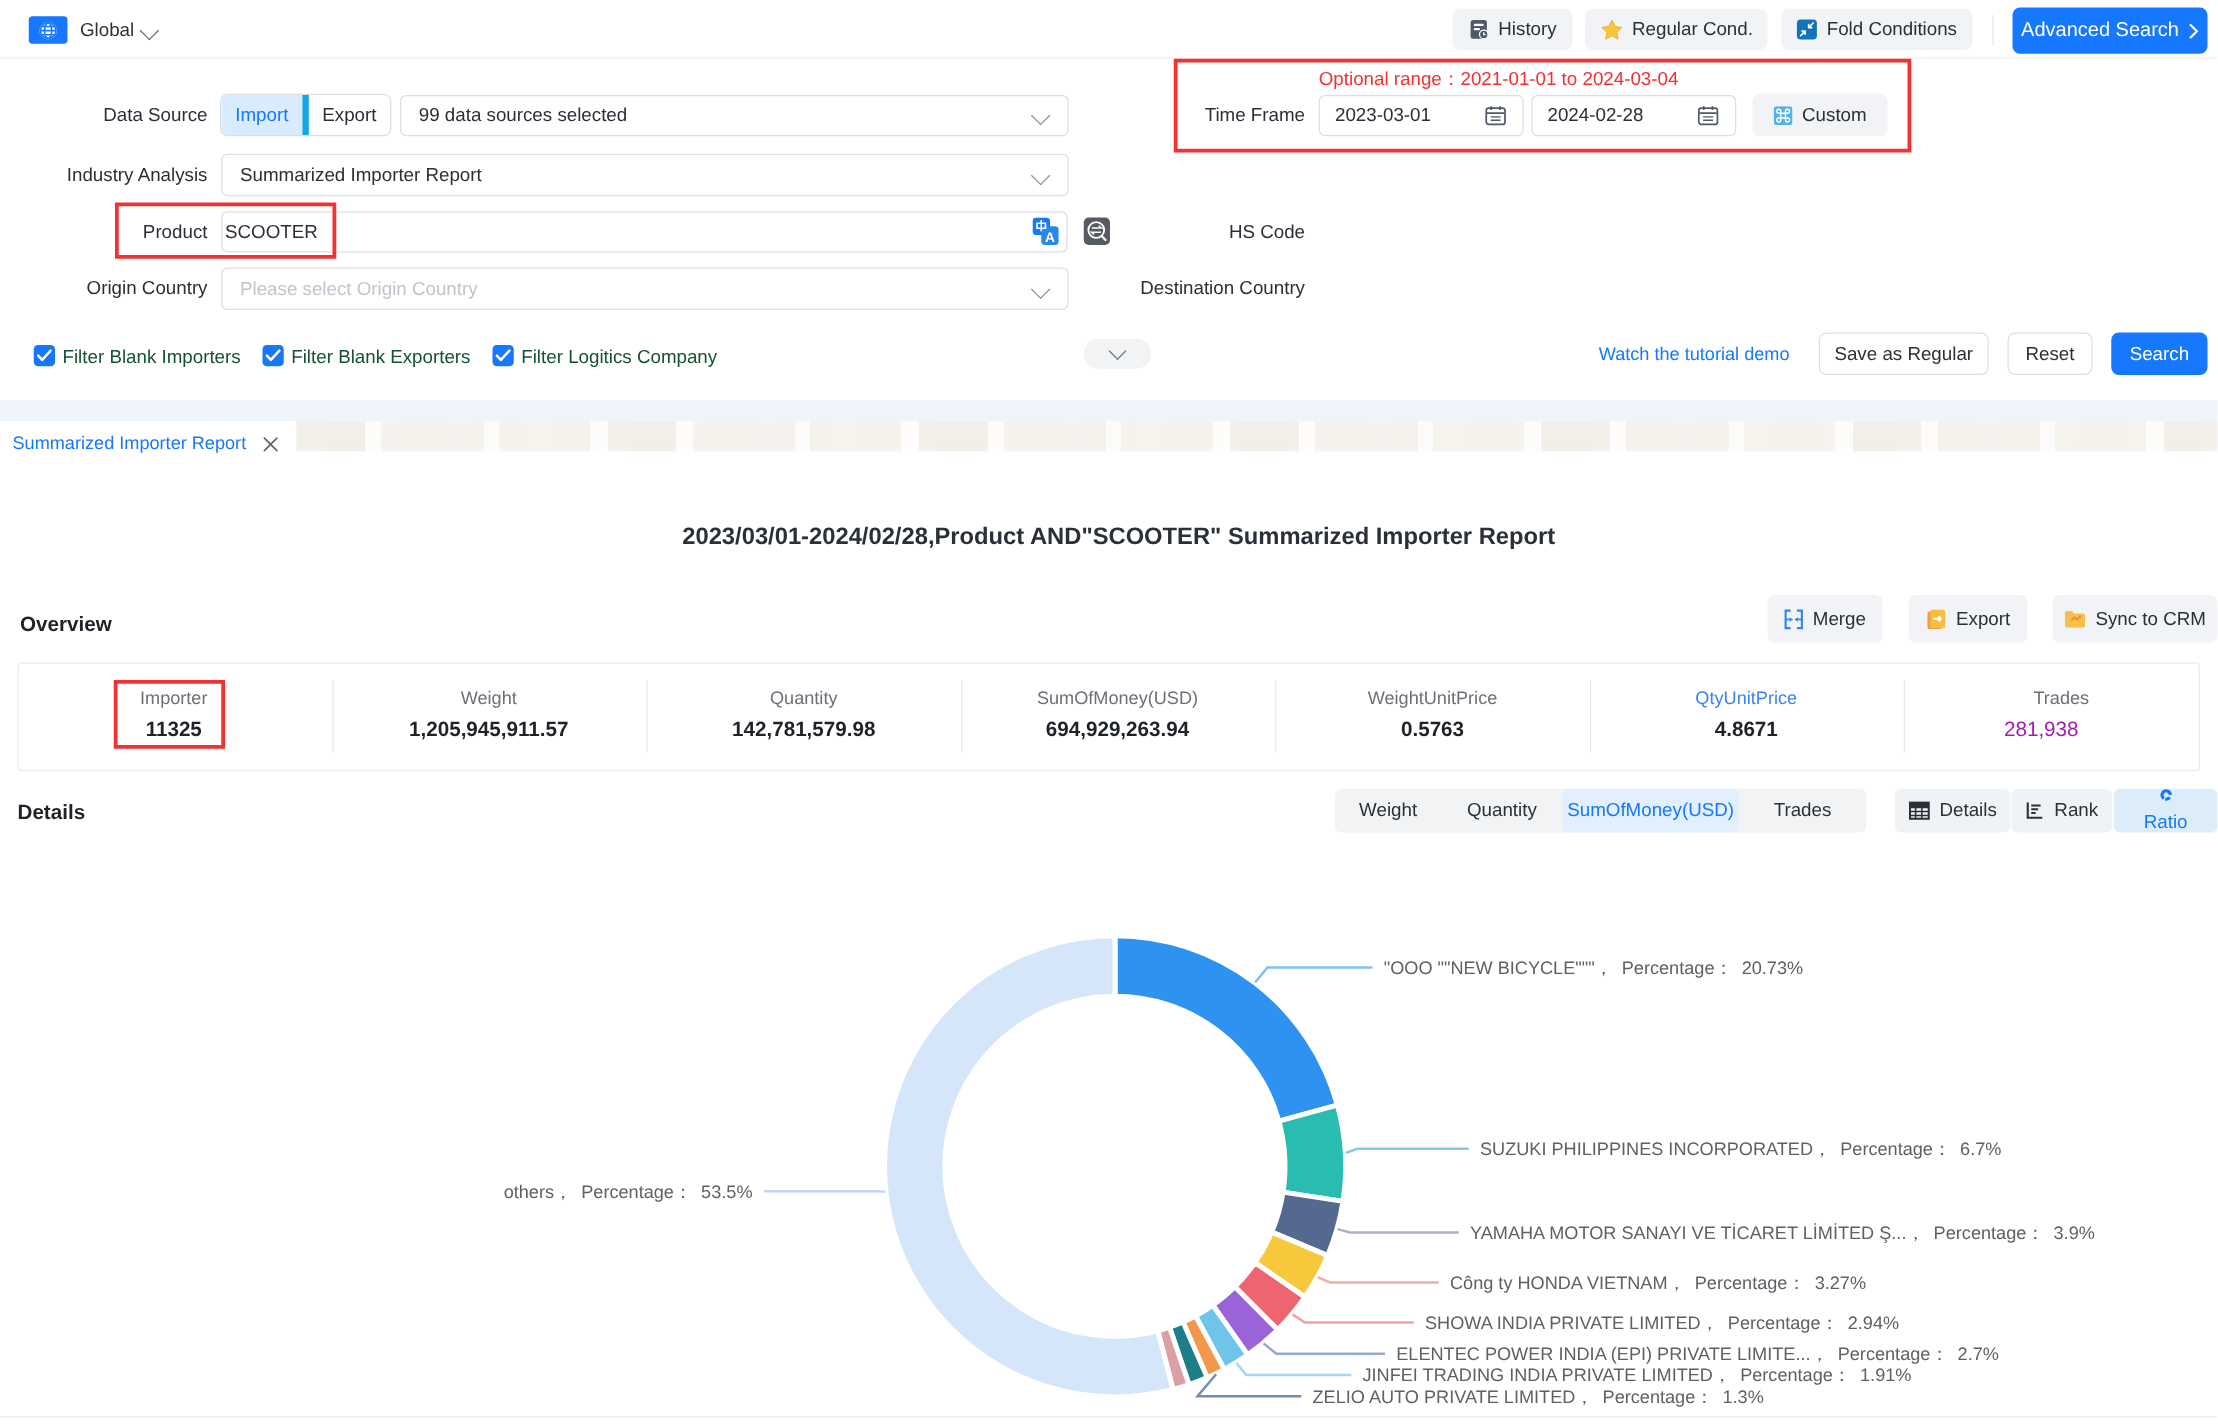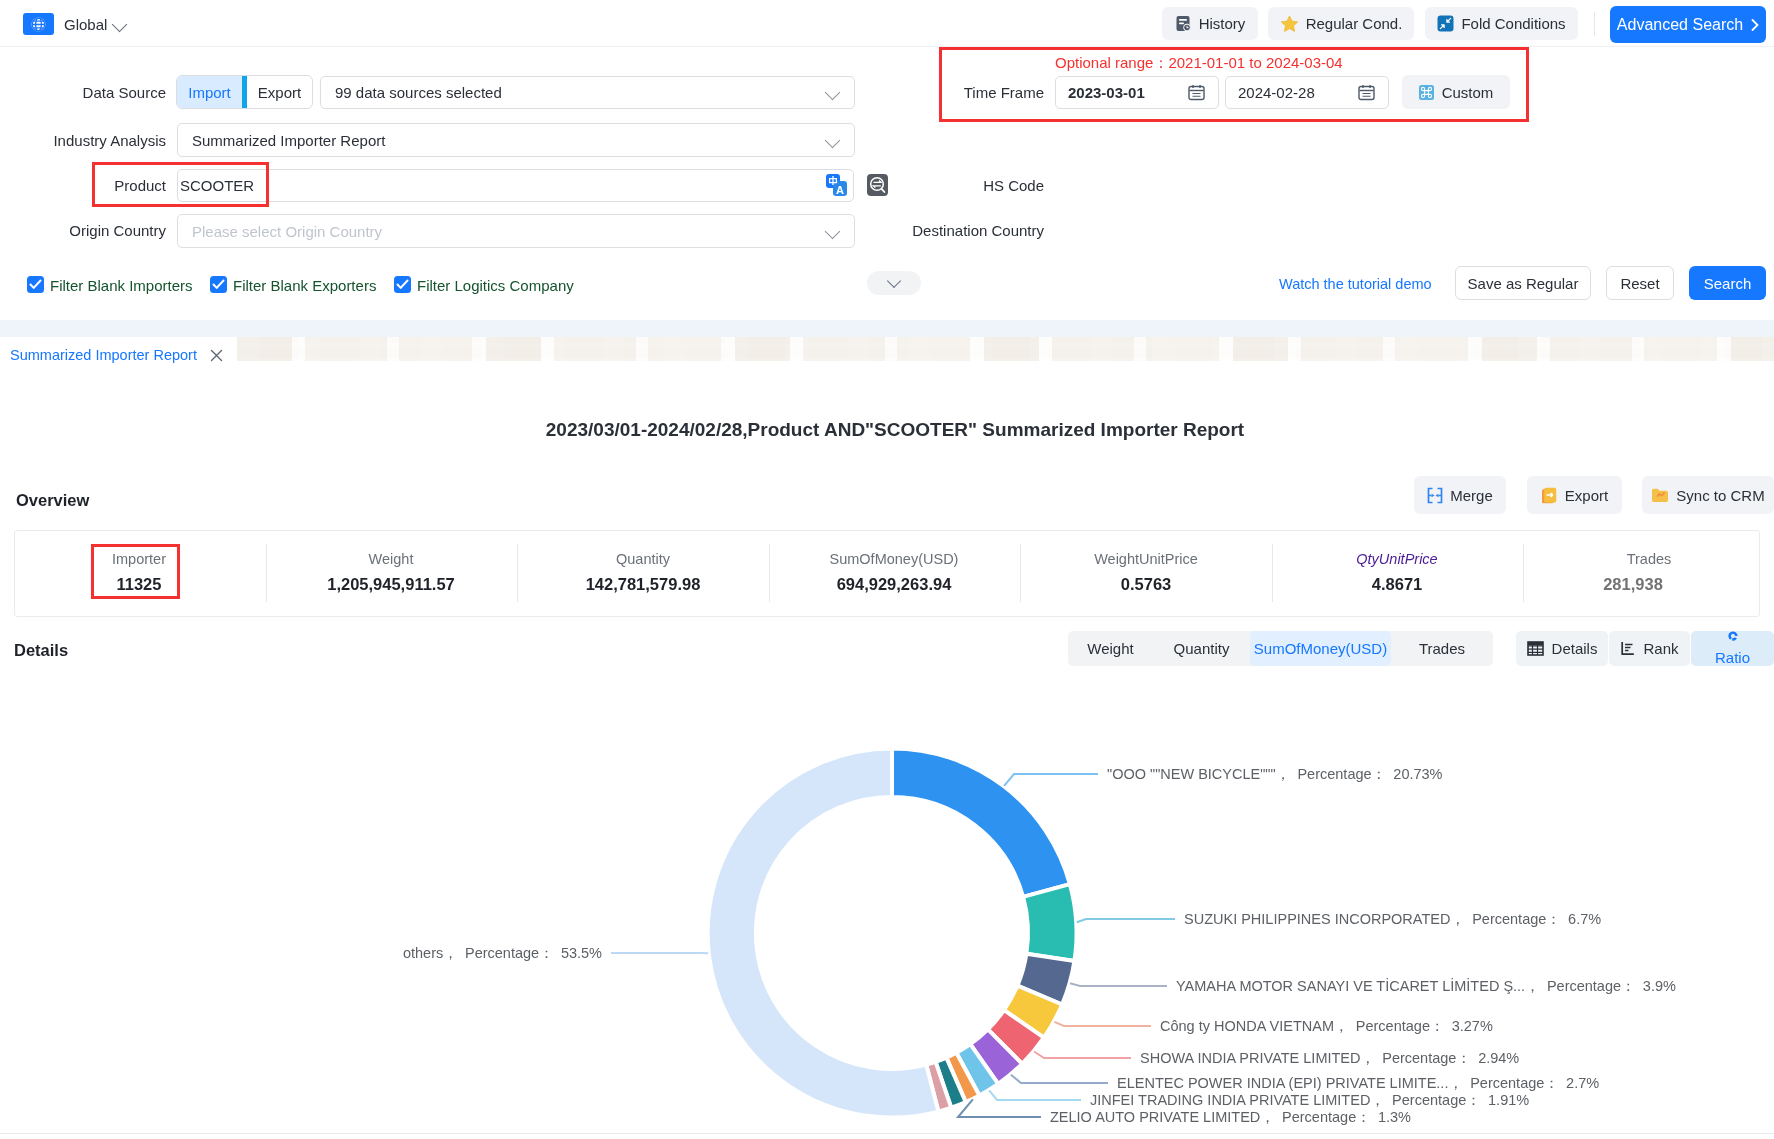--- a/index.html
+++ b/index.html
@@ -105,21 +105,21 @@
   </div>
 
   <div class="lbl" style="left:0;top:222px;width:166px;">Origin Country</div>
   <div class="ctl" style="left:177px;top:214px;width:678px;height:34px;padding:0 14px;">
       <span class="ph">Please select Origin Country</span>
     <span class="chev" style="position:absolute;right:16px;top:11px;"></span>
     </div>
 
   <div class="abs" style="left:1055px;top:54px;font-size:15px;color:#f53030;">Optional range：2021-01-01 to 2024-03-04</div>
   <div class="lbl" style="left:878px;top:84px;width:166px;">Time Frame</div>
-  <div class="ctl" style="left:1055px;top:76px;width:164px;height:33px;padding:12px 12px;font-weight:bold;">2023-03-01
+  <div class="ctl" style="left:1055px;top:76px;width:164px;height:33px;padding:12px 12px;">2023-03-01
     <svg style="position:absolute;right:13px;top:7px;" width="17" height="17" viewBox="0 0 17 17">
         <rect x="1" y="2.5" width="15" height="13" rx="2" fill="none" stroke="#4e5969" stroke-width="1.4"></rect>
         <path d="M1.5 6.5h14" stroke="#4e5969" stroke-width="1.4"></path>
         <path d="M4.5 9.5h8M4.5 12.2h8" stroke="#4e5969" stroke-width="1.1"></path>
         <path d="M5 1v3M12 1v3" stroke="#4e5969" stroke-width="1.4"></path>
       </svg>
   </div>
   <div class="ctl" style="left:1225px;top:76px;width:164px;height:33px;padding:0 12px;">2024-02-28
     <svg style="position:absolute;right:13px;top:7px;" width="17" height="17" viewBox="0 0 17 17">
         <rect x="1" y="2.5" width="15" height="13" rx="2" fill="none" stroke="#4e5969" stroke-width="1.4"></rect>
@@ -218,24 +218,24 @@
   <div class="abs" style="left:13px;top:551px;width:252px;text-align:center;font-size:14.5px;color:#6b7078;">Importer</div>
   <div class="abs" style="left:13px;top:575px;width:252px;text-align:center;font-size:16.5px;font-weight:bold;color:#1f2329;">11325</div>
   <div class="abs" style="left:265px;top:551px;width:252px;text-align:center;font-size:14.5px;color:#6b7078;">Weight</div>
   <div class="abs" style="left:265px;top:575px;width:252px;text-align:center;font-size:16.5px;font-weight:bold;color:#1f2329;">1,205,945,911.57</div>
   <div class="abs" style="left:517px;top:551px;width:252px;text-align:center;font-size:14.5px;color:#6b7078;">Quantity</div>
   <div class="abs" style="left:517px;top:575px;width:252px;text-align:center;font-size:16.5px;font-weight:bold;color:#1f2329;">142,781,579.98</div>
   <div class="abs" style="left:768px;top:551px;width:252px;text-align:center;font-size:14.5px;color:#6b7078;">SumOfMoney(USD)</div>
   <div class="abs" style="left:768px;top:575px;width:252px;text-align:center;font-size:16.5px;font-weight:bold;color:#1f2329;">694,929,263.94</div>
   <div class="abs" style="left:1020px;top:551px;width:252px;text-align:center;font-size:14.5px;color:#6b7078;">WeightUnitPrice</div>
   <div class="abs" style="left:1020px;top:575px;width:252px;text-align:center;font-size:16.5px;font-weight:bold;color:#1f2329;">0.5763</div>
-  <div class="abs" style="left:1271px;top:551px;width:252px;text-align:center;font-size:14.5px;color:#4c1d95;font-style:italic;">QtyUnitPrice</div>
+  <div class="abs" style="left:1271px;top:551px;width:252px;text-align:center;font-size:14.5px;color:#3b82f6;">QtyUnitPrice</div>
   <div class="abs" style="left:1271px;top:575px;width:252px;text-align:center;font-size:16.5px;font-weight:bold;color:#1f2329;">4.8671</div>
   <div class="abs" style="left:1523px;top:551px;width:252px;text-align:center;font-size:14.5px;color:#6b7078;">Trades</div>
-  <div class="abs" style="left:1523px;top:575px;width:220px;text-align:center;font-size:16.5px;font-weight:bold;color:#737373;">281,938</div>
+  <div class="abs" style="left:1523px;top:575px;width:220px;text-align:center;font-size:16.5px;font-weight:normal;color:#a21caf;">281,938</div>
   <div class="abs" style="left:265.5px;top:544px;width:1px;height:58px;background:#e6e8eb;"></div>
   <div class="abs" style="left:517.0px;top:544px;width:1px;height:58px;background:#e6e8eb;"></div>
   <div class="abs" style="left:768.5px;top:544px;width:1px;height:58px;background:#e6e8eb;"></div>
   <div class="abs" style="left:1020.0px;top:544px;width:1px;height:58px;background:#e6e8eb;"></div>
   <div class="abs" style="left:1271.5px;top:544px;width:1px;height:58px;background:#e6e8eb;"></div>
   <div class="abs" style="left:1523.0px;top:544px;width:1px;height:58px;background:#e6e8eb;"></div>
   <div class="redbox" style="left:91px;top:544px;width:89px;height:55px;"></div>
 
   <div class="abs" style="left:14px;top:641px;font-size:16.5px;font-weight:bold;color:#1f2329;">Details</div>
   <div class="abs" style="left:1068px;top:631px;width:425px;height:35px;background:#f2f3f5;border-radius:5px;display:flex;align-items:center;font-size:15px;color:#2b3038;">

